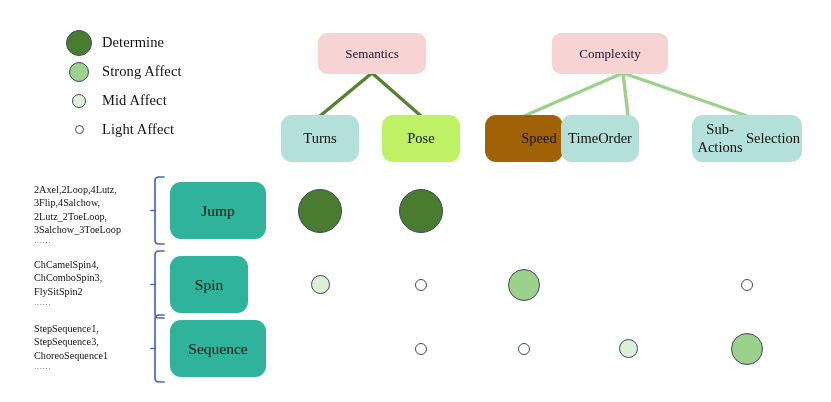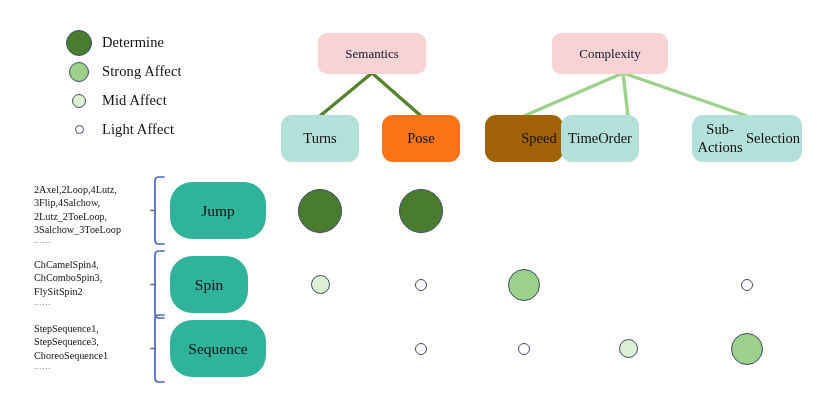--- a/index.html
+++ b/index.html
@@ -80,21 +80,21 @@
     line-height: 1.18;
     color: #111;
     box-sizing: border-box;
     padding: 2px;
   }
 
   
   .row-box {
     position: absolute;
     background: #2fb39a;
-    border-radius: 22px;
+    border-radius: 11px;
     display: flex;
     align-items: center;
     justify-content: center;
     font-size: 15.5px;
     color: #111;
     box-sizing: border-box;
   }
 
   
   .row-text {
@@ -179,21 +179,21 @@
       <span class="legend-label">Light Affect</span>
     </div>
   </div>
 
   <div class="group-box" id="grp-semantics" style="left: 318px; top: 33px; width: 108px; height: 41px; background: rgb(248, 211, 212);">Semantics</div>
   <div class="group-box" id="grp-complexity" style="left: 552px; top: 33px; width: 116px; height: 41px; background: rgb(248, 211, 212);">Complexity</div>
 
   <div class="col-box" id="col-turns" style="left: 281px; top: 115px; width: 78px; height: 47px; background: rgb(179, 224, 216);">
       <div>Turns</div>
     </div>
-  <div class="col-box" id="col-pose" style="left: 382px; top: 115px; width: 78px; height: 47px; background: #f97316;">
+  <div class="col-box" id="col-pose" style="left: 382px; top: 115px; width: 78px; height: 47px; background: #bef264;">
       <div>Pose</div>
     </div>
   <div class="col-box" id="col-speed" style="left: 485px; top: 115px; width: 78px; height: 47px; background: #a16207; padding-left: 32px;">
       <div>Speed</div>
     </div>
   <div class="col-box" id="col-time_order" style="left: 561px; top: 115px; width: 78px; height: 47px; background: rgb(179, 224, 216);">
       <div>Time</div>
       <div>Order</div>
     </div>
   <div class="col-box" id="col-subactions" style="left: 692px; top: 115px; width: 110px; height: 47px; background: rgb(179, 224, 216);">

